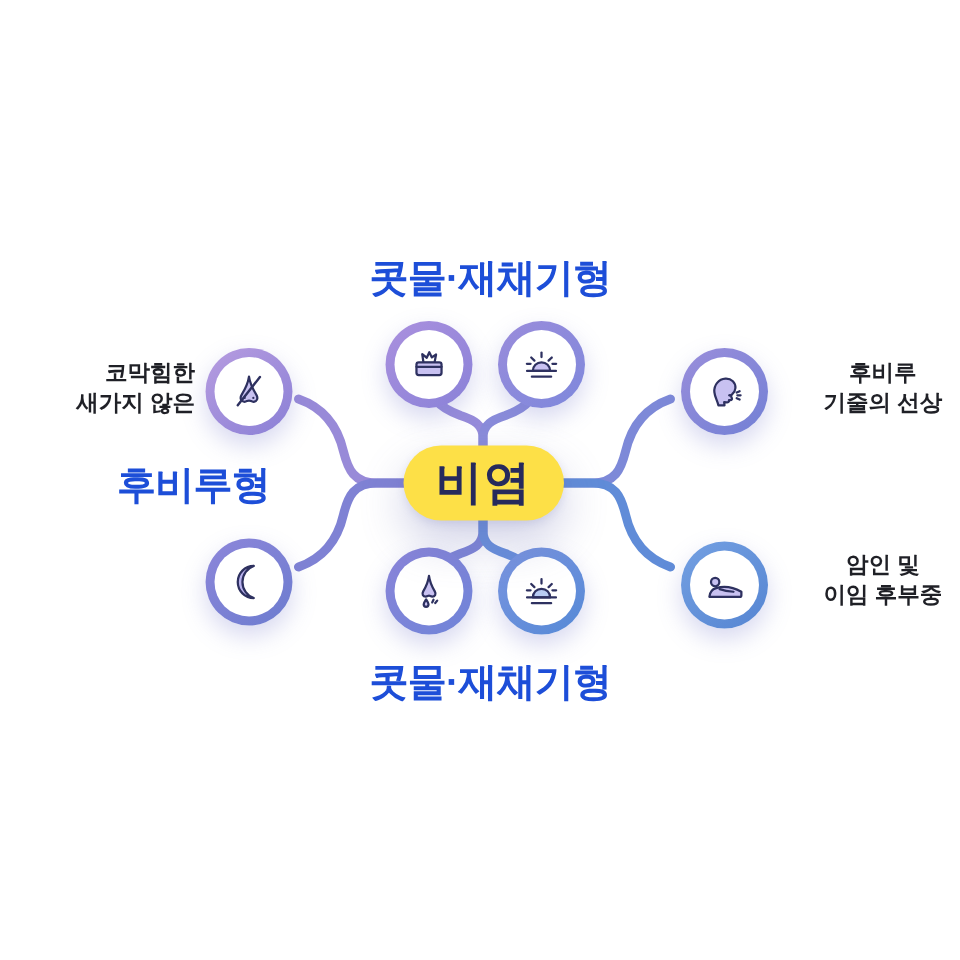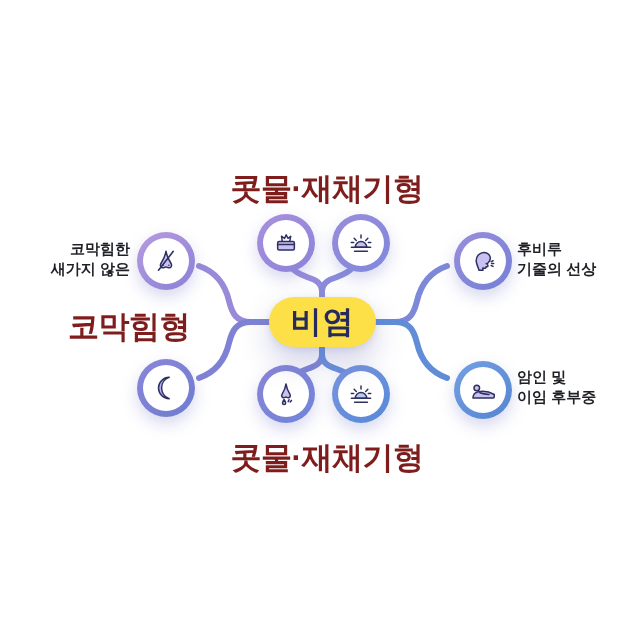--- a/index.html
+++ b/index.html
@@ -3,28 +3,28 @@
 <meta charset="utf-8">
 <style>
   html,body{margin:0;padding:0;background:#ffffff;}
   #stage{
     position:relative;width:640px;height:640px;background:#ffffff;
     font-family:"Liberation Sans","DejaVu Sans",sans-serif;overflow:hidden;
   }
   #connectors{position:absolute;left:0;top:0;z-index:1;}
   .heading{
     position:absolute;z-index:2;transform:translateX(-50%);
-    font-size:31px;font-weight:800;color:#7f1d1d;letter-spacing:-0.5px;white-space:nowrap;
+    font-size:26px;font-weight:800;color:#1d4ed8;letter-spacing:-0.5px;white-space:nowrap;
   }
   .sub-label{
     position:absolute;z-index:2;font-size:15px;font-weight:700;color:#1f2026;
-    line-height:1.32;white-space:nowrap;
+    line-height:1.32;white-space:nowrap;text-align:center;
   }
   .sub-label.align-right{text-align:right;}
-  .sub-label span{display:block;}
+  .sub-label span{display:block;margin-left:32px;}
   .node{
     position:absolute;z-index:3;width:58px;height:58px;border-radius:50%;
     box-shadow:0 7px 16px rgba(110,115,200,0.28);
   }
   .node-inner{
     position:absolute;inset:6px;background:#ffffff;border-radius:50%;
     display:flex;align-items:center;justify-content:center;
   }
   #center-pill{
     position:absolute;z-index:4;left:269px;top:297px;width:107px;height:50px;
@@ -45,21 +45,21 @@
     <path d="M373 322 L395 322 C410 322 414 313 417 301 C420 288 427 273 447 266" stroke="#7d89d8"></path>
     <path d="M373 322 L395 322 C410 322 414 331 417 343 C420 356 427 371 447 378" stroke="#608cd8"></path>
     <path d="M322 302 L322 292 C322 283 316 280 307 277 C299 274 294 271 291 267" stroke="#978cda"></path>
     <path d="M322 302 L322 292 C322 283 328 280 337 277 C345 274 350 271 353 267" stroke="#8a8cda"></path>
     <path d="M322 344 L322 354 C322 363 316 366 307 369 C299 372 294 375 291 379" stroke="#7e85d7"></path>
     <path d="M322 344 L322 354 C322 363 328 366 337 369 C345 372 350 375 353 379" stroke="#6890dc"></path>
   </svg>
 
   <div class="heading" style="left:327px;top:168px">콧물·재채기형</div>
   <div class="heading" style="left:327px;top:437px">콧물·재채기형</div>
-  <div class="heading" style="left:129px;top:306px">코막힘형</div>
+  <div class="heading" style="left:129px;top:306px">후비루형</div>
 
   <div class="sub-label align-right" style="right:510px;top:239px">
     <span>코막힘한</span>
     <span>새가지 않은</span>
   </div>
   <div class="sub-label" style="left:517px;top:239px">
     <span>후비루</span>
     <span>기줄의 선상</span>
   </div>
   <div class="sub-label" style="left:517px;top:367px">

